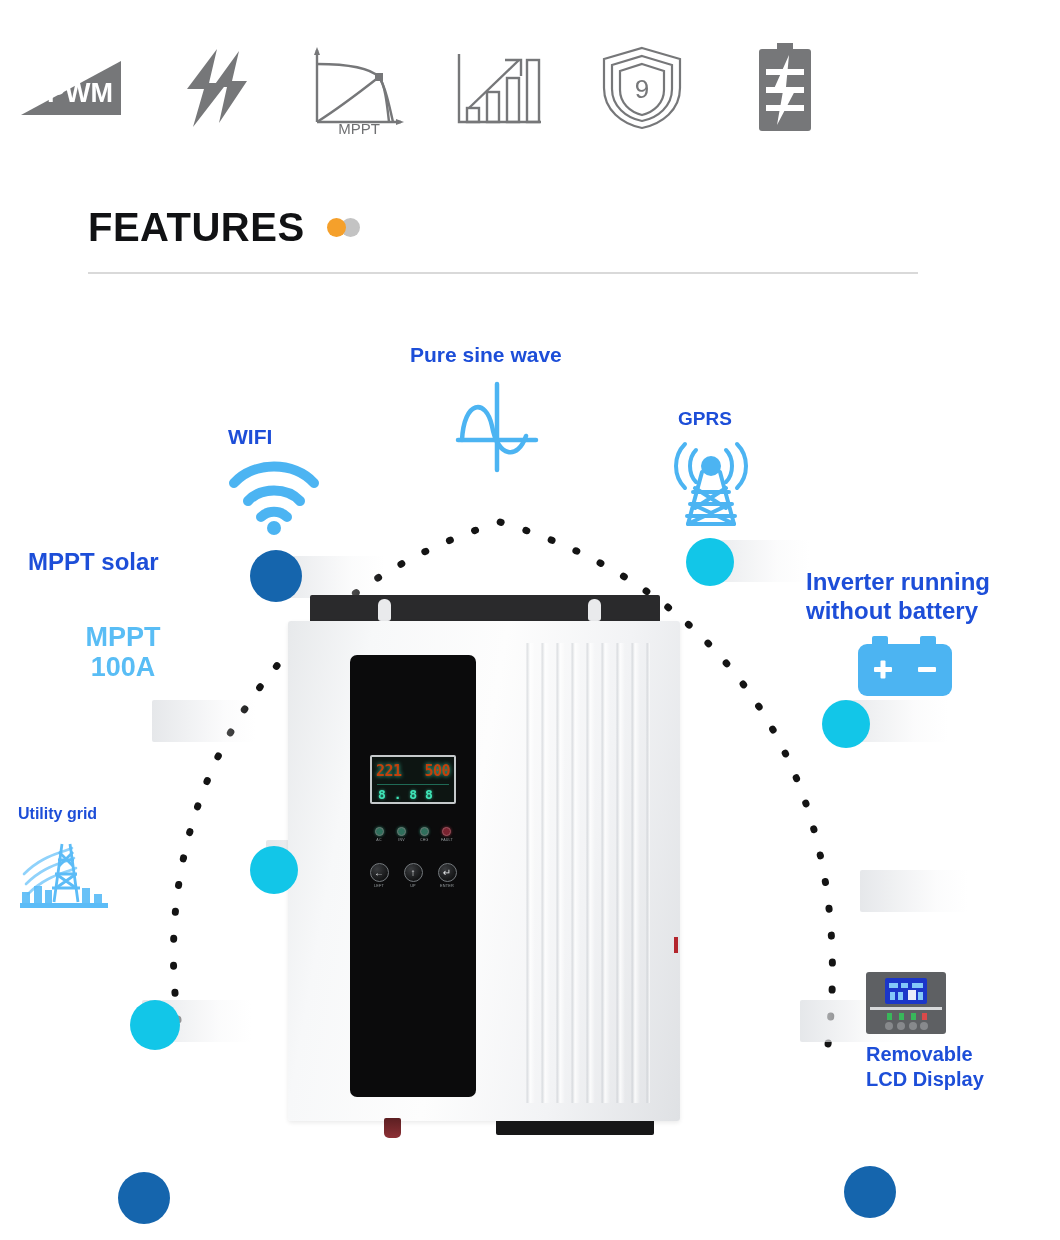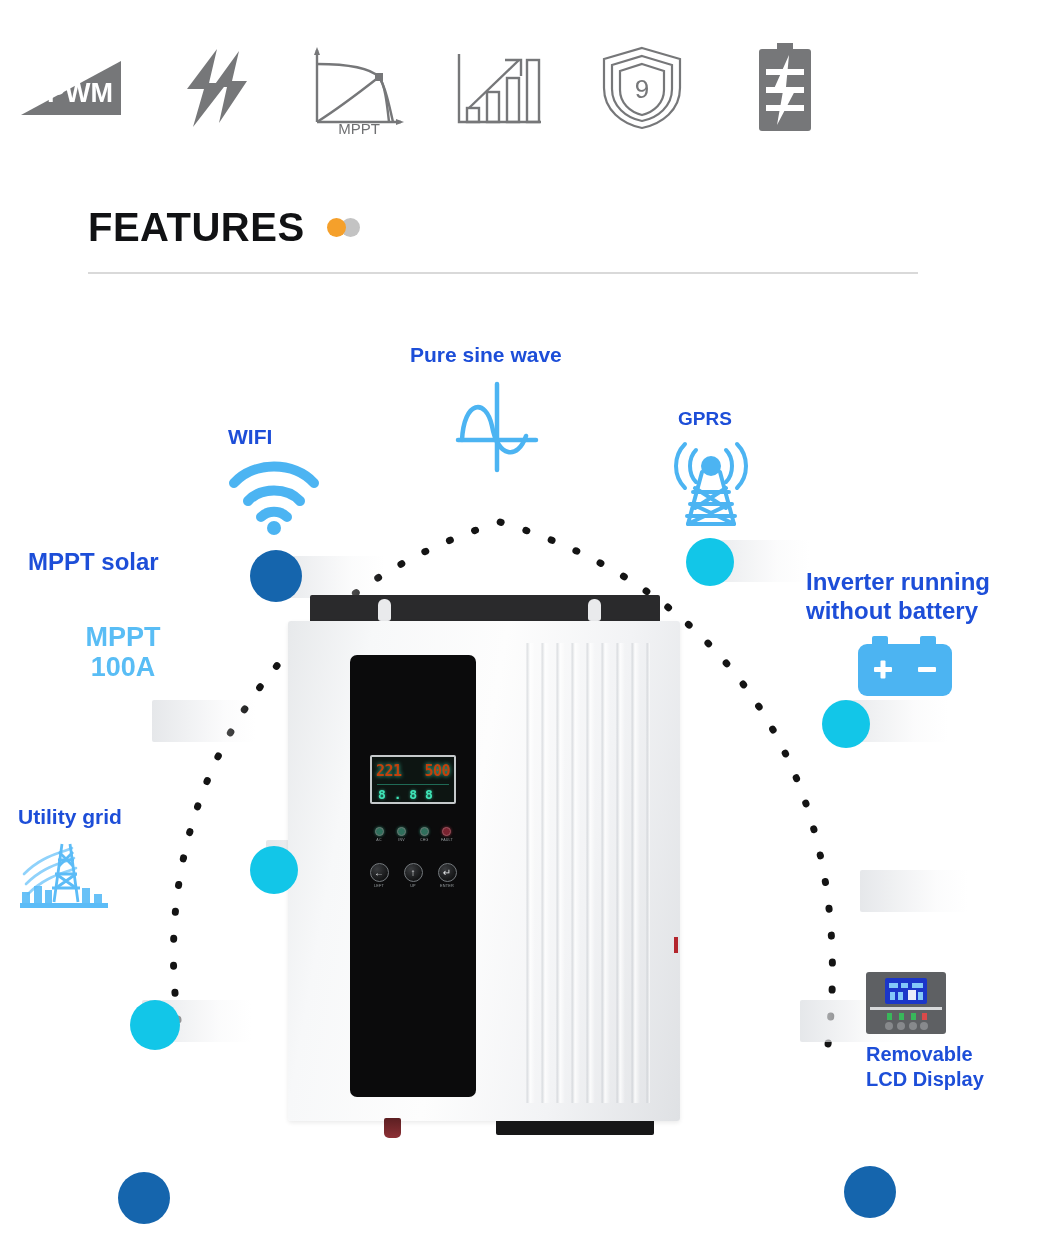--- a/index.html
+++ b/index.html
@@ -357,21 +357,21 @@
     </svg>
 
     <div class="lbl" style="left:28px; top:248px; font-size:24px; width:230px; text-align:left;">
       <div>MPPT solar</div>
     </div>
     <div class="lbl lbl-sub" style="left:48px; top:322px; font-size:27px; width:150px; text-align:center; line-height:1.12;">
       <div>MPPT</div>
       <div>100A</div>
     </div>
 
-    <div class="lbl" style="left:18px; top:505px; font-size:21px;">Utility grid</div>
+    <div class="lbl" style="left:18px; top:505px; font-size:16px;">Utility grid</div>
     <svg class="gfx" style="left:18px; top:540px;" width="92" height="68" viewBox="0 0 92 68">
       <g stroke="#8fd2fb" stroke-width="2.6" fill="none" stroke-linecap="round">
         <path d="M6 34 C24 16, 40 14, 54 8 M8 44 C26 26, 42 24, 56 18 M10 54 C28 36, 44 34, 58 28"></path>
       </g>
       <g stroke="#5cbcf7" stroke-width="2.8" fill="none">
         <path d="M44 4 L36 62 M52 4 L60 62"></path>
         <path d="M40 20 L56 20 M37 34 L59 34 M34 48 L62 48"></path>
         <path d="M41 12 L55 26 M55 12 L41 26 M38 34 L58 48 M58 34 L38 48"></path>
       </g>
       <g fill="#5cbcf7" opacity=".92">

